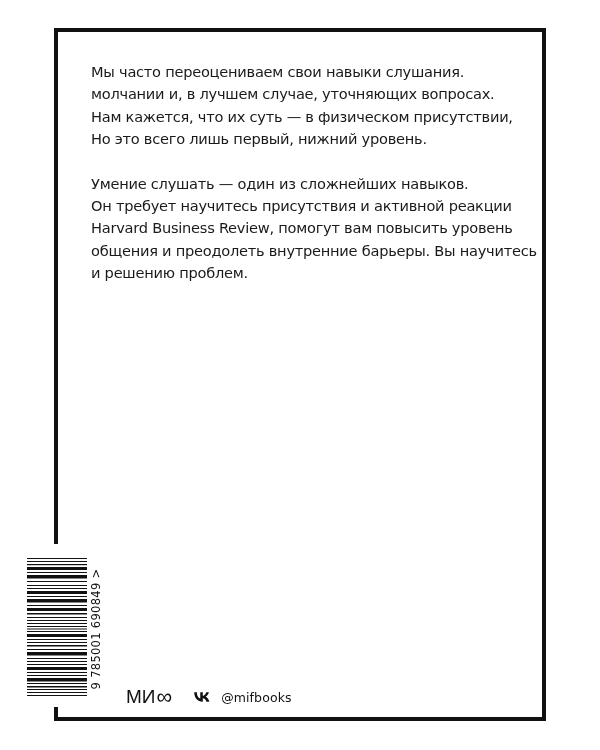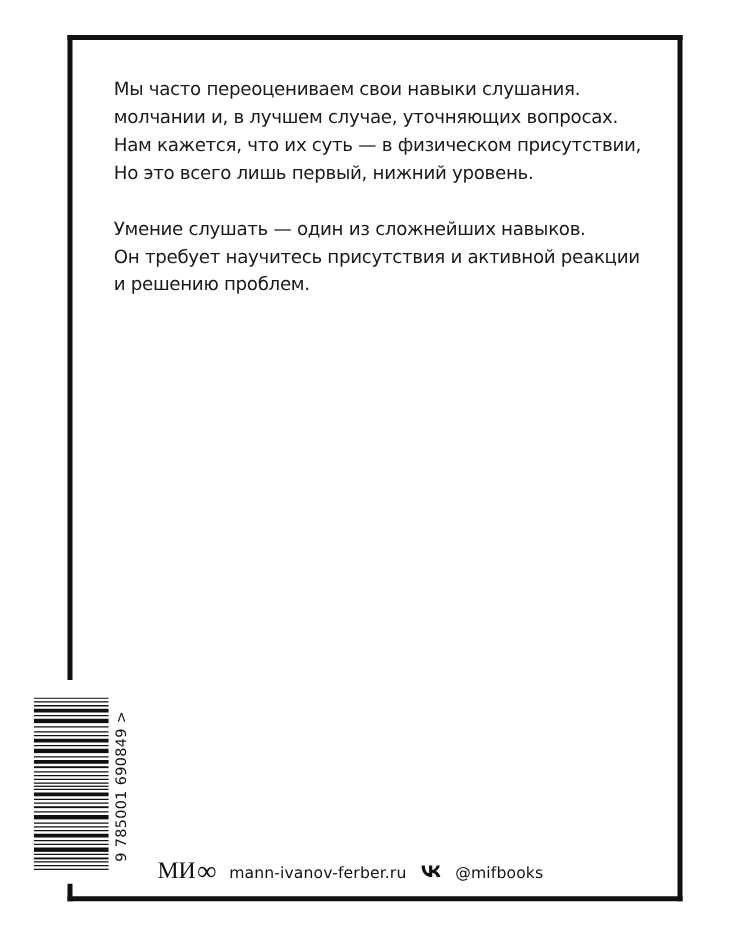--- a/index.html
+++ b/index.html
@@ -62,21 +62,21 @@
     }
 
     
     .footer {
       position: absolute;
       left: 126px; top: 686px;
       height: 22px;
       display: flex; align-items: center;
     }
     .logo {
-      font-family: Liberation Serif, serif;
+      font-family: Liberation Sans, sans-serif;
       font-size: 19px;
       font-weight: normal;
       letter-spacing: 0px;
       color: #111;
       display: flex; align-items: center;
       margin-right: 10px;
     }
     .logo .inf { font-size: 22px; margin-left: 1px; line-height: 1; }
     .site, .handle {
       font-family: "DejaVu Sans", sans-serif;
@@ -104,20 +104,22 @@
   <div class="content">
     <p class="para">
       <span class="line">Мы часто переоцениваем свои навыки слушания.</span>
       <span class="line">молчании и, в лучшем случае, уточняющих вопросах.</span>
       <span class="line">Нам кажется, что их суть — в физическом присутствии,</span>
       <span class="line">Но это всего лишь первый, нижний уровень.</span>
     </p>
     <p class="para">
       <span class="line">Умение слушать — один из сложнейших навыков.</span>
       <span class="line">Он требует научитесь присутствия и активной реакции</span>
+      <span class="line">Harvard Business Review, помогут вам повысить уровень</span>
+      <span class="line">общения и преодолеть внутренние барьеры. Вы научитесь</span>
       <span class="line">и решению проблем.</span>
     </p>
   </div>
 
   <div class="barcode">
     <svg class="barcode-bars" viewBox="0 0 60 138" preserveAspectRatio="none">
       <g fill="#111">
         <rect x="0" y="0" width="60" height="1"></rect>
         <rect x="0" y="3" width="60" height="1"></rect>
         <rect x="0" y="6" width="60" height="1.2"></rect>
@@ -162,20 +164,19 @@
     <div class="barcode-digits">
       <span>9 785001 690849 &gt;</span>
     </div>
   </div>
 
   <div class="footer">
     <div class="logo">
       <span>МИ</span>
       <span class="inf">∞</span>
     </div>
-    <span class="site">mann-ivanov-ferber.ru</span>
     <svg class="vk-icon" viewBox="0 0 24 14">
       <path fill="#111" d="M13 14C5 14 0.5 8.5 0.3 0h4c0.1 6.2 2.9 8.9 5.1 9.4V0h3.8v5.4c2.2-0.2 4.5-2.7 5.3-5.4h3.8c-0.6 3.3-3.1 5.8-4.8 6.8 1.7 0.8 4.5 3 5.5 7.2h-4.2c-0.9-2.8-3.1-5-5.6-5.2V14H13z"></path>
     </svg>
     <span class="handle">@mifbooks</span>
   </div>
 
 </div>
 
 </body></html>

